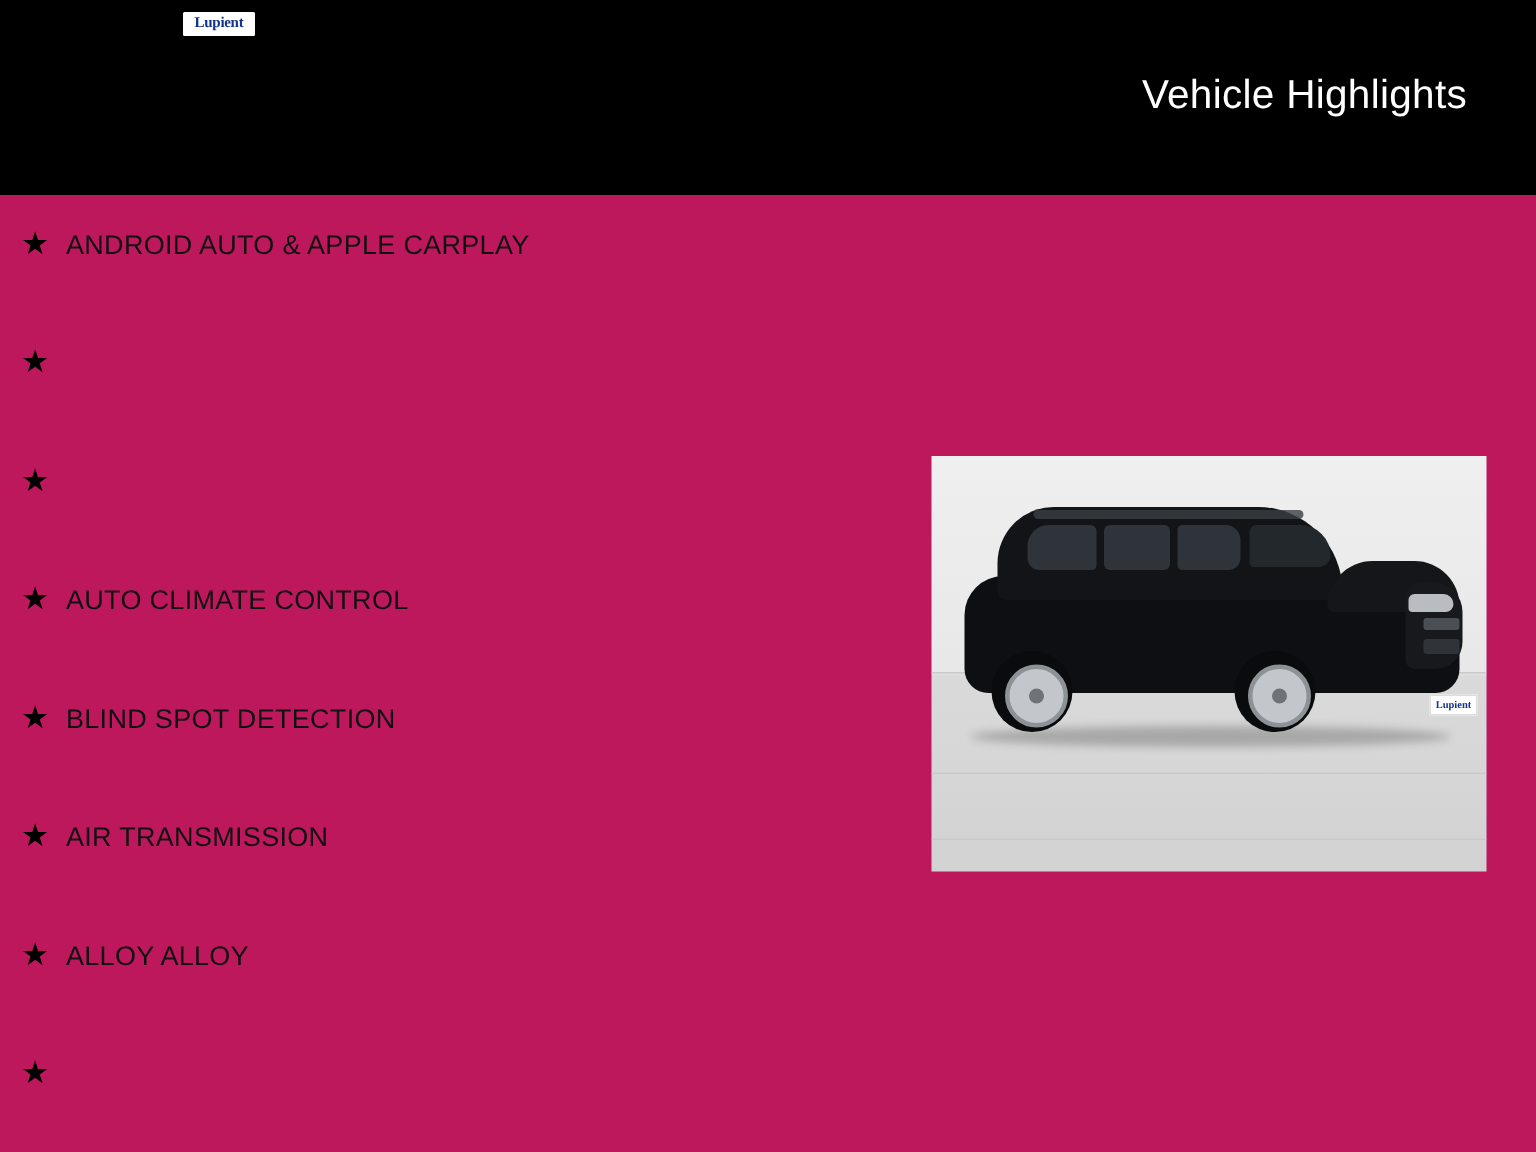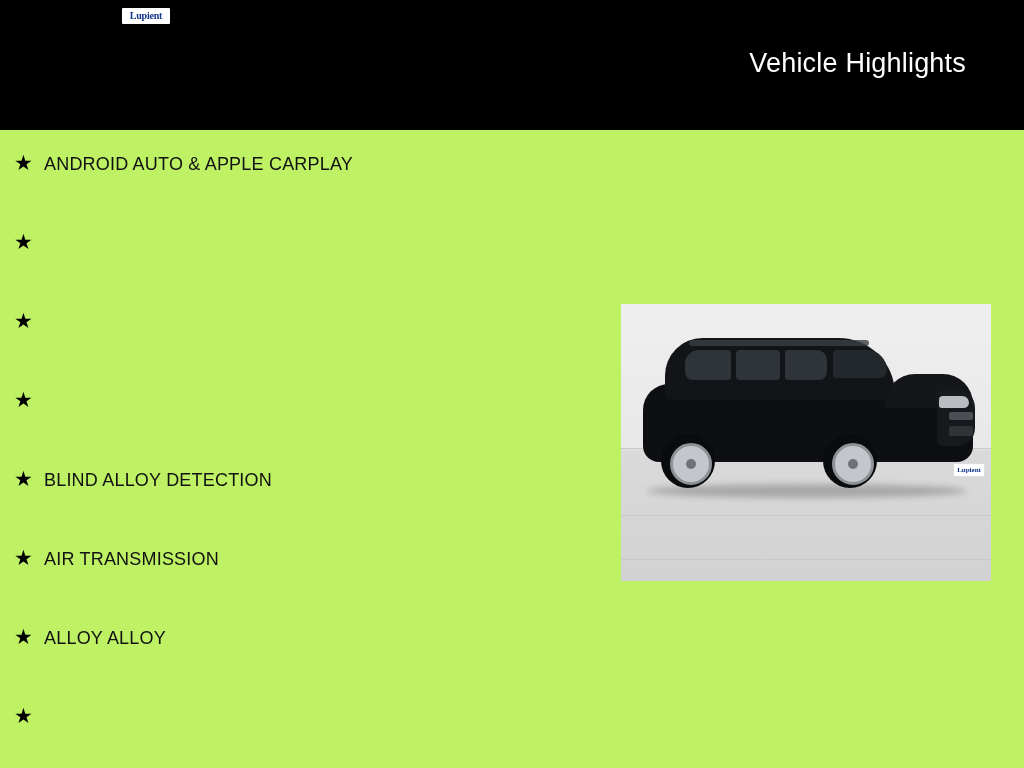--- a/index.html
+++ b/index.html
@@ -10,21 +10,21 @@
     width: 1024px;
     height: 768px;
     background: #ffffff;
     font-family: "Liberation Sans", sans-serif;
     overflow: hidden;
   }
   .page {
     position: relative;
     width: 1024px;
     height: 768px;
-    background: #bef264;
+    background: #be185d;
   }
 
   
   .header {
     position: absolute;
     left: 0;
     top: 0;
     width: 1024px;
     height: 130px;
     background: #000000;
@@ -45,21 +45,21 @@
   .brand-logo .brand-text {
     font-family: "Liberation Serif", serif;
     font-size: 10px;
     font-weight: bold;
     color: #12348f;
     letter-spacing: -0.2px;
     line-height: 1;
   }
   .header-title {
     position: absolute;
-    right: 58px;
+    right: 46px;
     top: 50px;
     color: #ffffff;
     font-size: 27px;
     font-weight: normal;
     letter-spacing: 0.2px;
     line-height: 1;
     white-space: nowrap;
   }
 
   
@@ -276,25 +276,26 @@
     <div class="highlight-row">
       <span class="star-icon">★</span>
     </div>
 
     <div class="highlight-row">
       <span class="star-icon">★</span>
     </div>
 
     <div class="highlight-row">
       <span class="star-icon">★</span>
-    </div>
-
-    <div class="highlight-row">
-      <span class="star-icon">★</span>
-      <span class="highlight-label">BLIND ALLOY DETECTION</span>
+      <span class="highlight-label">AUTO CLIMATE CONTROL</span>
+    </div>
+
+    <div class="highlight-row">
+      <span class="star-icon">★</span>
+      <span class="highlight-label">BLIND SPOT DETECTION</span>
     </div>
 
     <div class="highlight-row">
       <span class="star-icon">★</span>
       <span class="highlight-label">AIR TRANSMISSION</span>
     </div>
 
     <div class="highlight-row">
       <span class="star-icon">★</span>
       <span class="highlight-label">ALLOY ALLOY</span>

